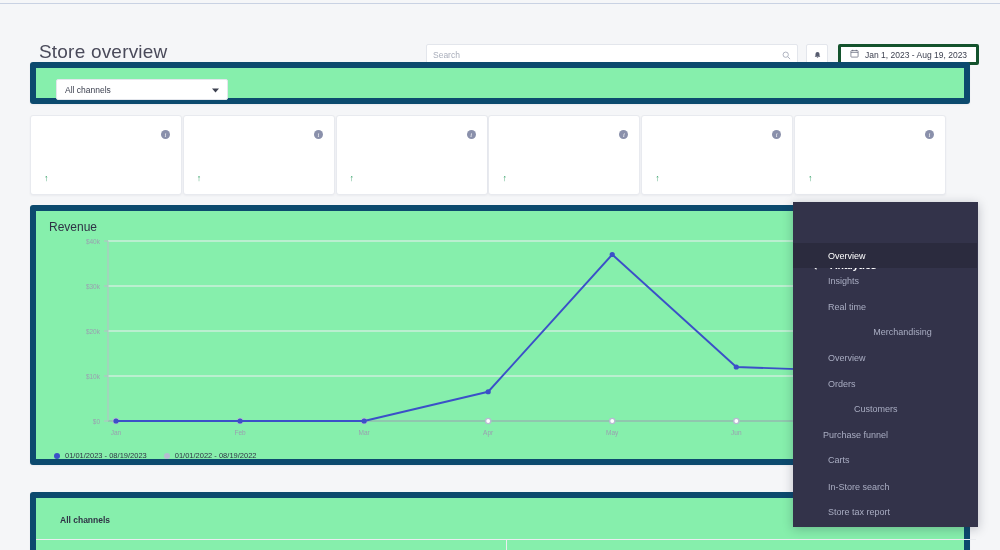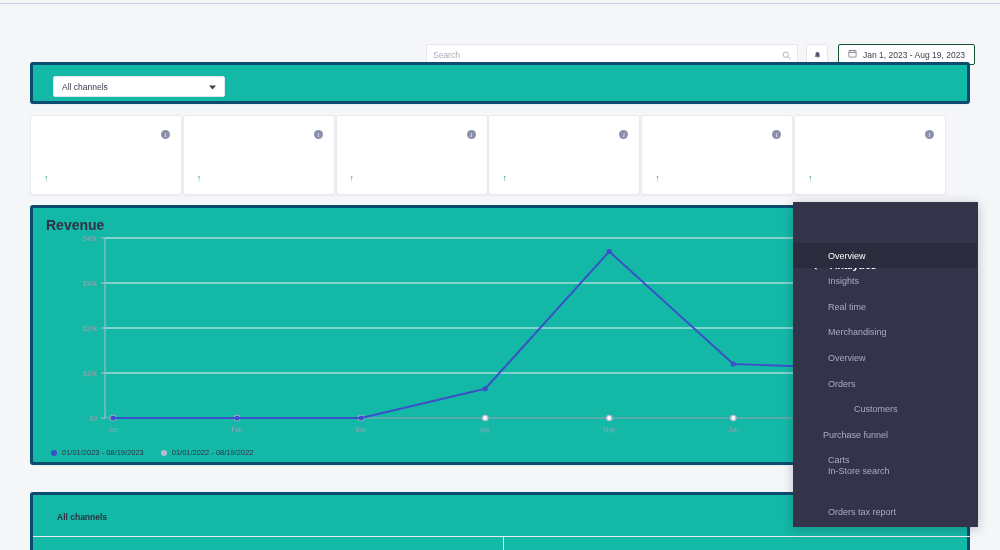--- a/index.html
+++ b/index.html
@@ -36,28 +36,28 @@
   }
   .search-box input::placeholder { color: #a9aebb; }
   .icon-btn {
     position: absolute; top: 30px; width: 22px; height: 21px;
     background: #fff; border: 1px solid #e3e6ec; border-radius: 2px;
     display: flex; align-items: center; justify-content: center;
   }
   .bell-btn { left: 806px; }
   .date-range {
     position: absolute; left: 838px; top: 30px; height: 21px;
-    background: #fff; border: 1px solid #14532d; border-radius: 2px;
+    background: #fff; border: 3px solid #14532d; border-radius: 2px;
     display: flex; align-items: center; gap: 6px; padding: 0 9px;
     font-size: 8.5px; color: #3d4150; white-space: nowrap;
   }
 
   
   .panel {
-    position: absolute; background: #14b8a6; border: 3px solid #0c4a6e;
+    position: absolute; background: #86efac; border: 6px solid #0c4a6e;
     border-radius: 3px; box-shadow: 0 1px 2px rgba(30,40,70,.05);
   }
   .panel-channels { left: 30px; top: 62px; width: 940px; height: 42px; }
   .channel-select {
     position: absolute; left: 20px; top: 11px; width: 172px; height: 21px;
     border: 1px solid #e3e6ec; border-radius: 2px; background: #fff;
     display: flex; align-items: center; padding: 0 8px;
     font-size: 8.5px; color: #3d4150;
   }
   .channel-select .caret { margin-left: auto; }
@@ -88,21 +88,21 @@
     display: flex; align-items: center; gap: 4px; font-size: 7.5px;
   }
   .arrow-up { color: #37a169; font-size: 9px; line-height: 1; }
   .delta-from { color: #9aa0b0; }
   .delta-prev { color: #2f3245; font-weight: bold; }
 
   
   .panel-chart { left: 30px; top: 205px; width: 940px; height: 260px; }
   .chart-title {
     position: absolute; left: 13px; top: 9px;
-    font-size: 14px; font-weight: bold; color: #2f3245;
+    font-size: 12px; font-weight: normal; color: #2f3245;
   }
   .chart-svg { position: absolute; left: 0; top: 22px; }
   .legend {
     position: absolute; left: 18px; top: 240px;
     display: flex; align-items: center; gap: 17px;
   }
   .legend-item { display: flex; align-items: center; gap: 5px; font-size: 7.5px; color: #2f3245; }
   .legend-dot { width: 6px; height: 6px; border-radius: 50%; }
 
   
@@ -137,20 +137,21 @@
   .sb-item.active { background: #2b2b3e; color: #fff; }
 </style>
 </head>
 <body>
 
 <div id="app">
 
   <div class="top-rule"></div>
 
   <div class="header">
+    <div class="page-title">Store overview</div>
 
     <div class="search-box">
       <input placeholder="Search" style="">
       <span>
         <svg width="9" height="9" viewBox="0 0 16 16">
             <circle cx="6.6" cy="6.6" r="4.7" fill="none" stroke="#9aa0b0" stroke-width="1.4"></circle>
             <line x1="10.2" y1="10.2" x2="14.4" y2="14.4" stroke="#9aa0b0" stroke-width="1.4"></line>
           </svg>
       </span>
     </div>
@@ -332,40 +333,40 @@
     <div id="sb-items">
         <div class="sb-item active" style="top: 41px;">
           <span>Overview</span>
         </div>
         <div class="sb-item" style="top: 66.6px;">
           <span>Insights</span>
         </div>
         <div class="sb-item" style="top: 92.2px;">
           <span>Real time</span>
         </div>
-        <div class="sb-item" style="top: 117.8px;">
+        <div class="sb-item" style="top: 117.8px; justify-content: center;">
           <span>Merchandising</span>
         </div>
         <div class="sb-item" style="top: 143.4px;">
           <span>Overview</span>
         </div>
         <div class="sb-item" style="top: 169px;">
           <span>Orders</span>
         </div>
         <div class="sb-item" style="top: 194.6px; margin-left: 26px;">
           <span>Customers</span>
         </div>
         <div class="sb-item" style="top: 220.2px; padding-left: 30px;">
           <span>Purchase funnel</span>
         </div>
         <div class="sb-item" style="top: 245.8px;">
           <span>Carts</span>
         </div>
-        <div class="sb-item" style="top: 256px;">
+        <div class="sb-item" style="top: 272px;">
           <span>In-Store search</span>
         </div>
         <div class="sb-item" style="top: 297px;">
-          <span>Orders tax report</span>
+          <span>Store tax report</span>
         </div>
       </div>
   </div>
 
 </div>
 
 </body></html>

